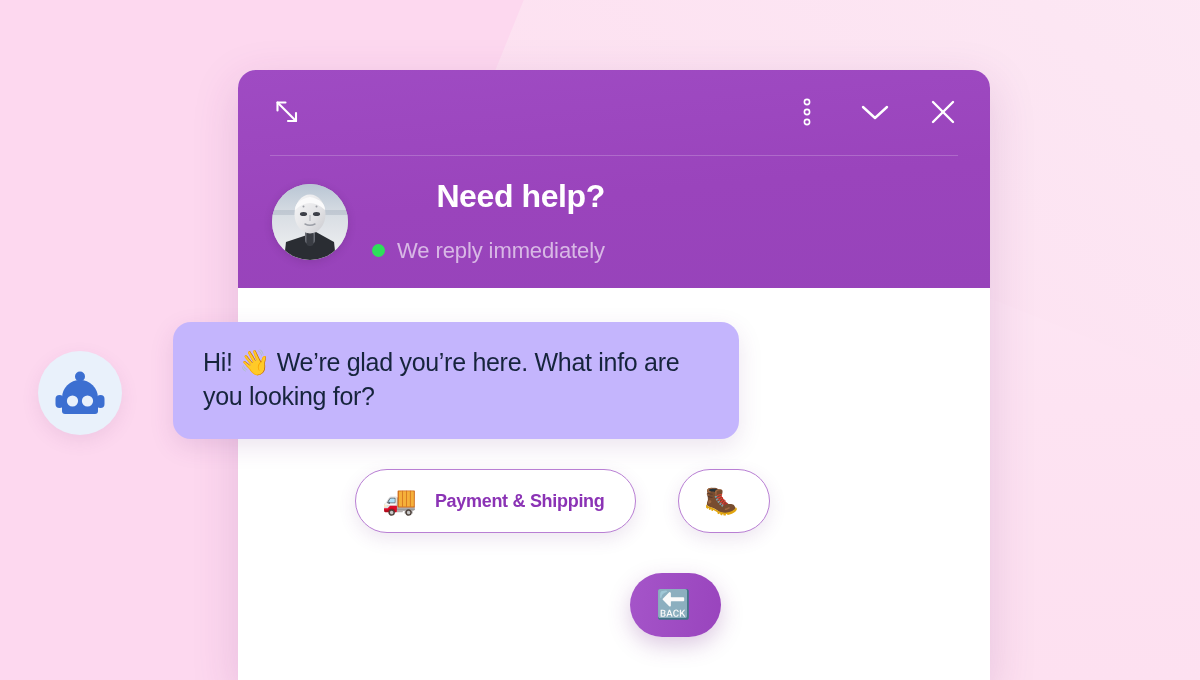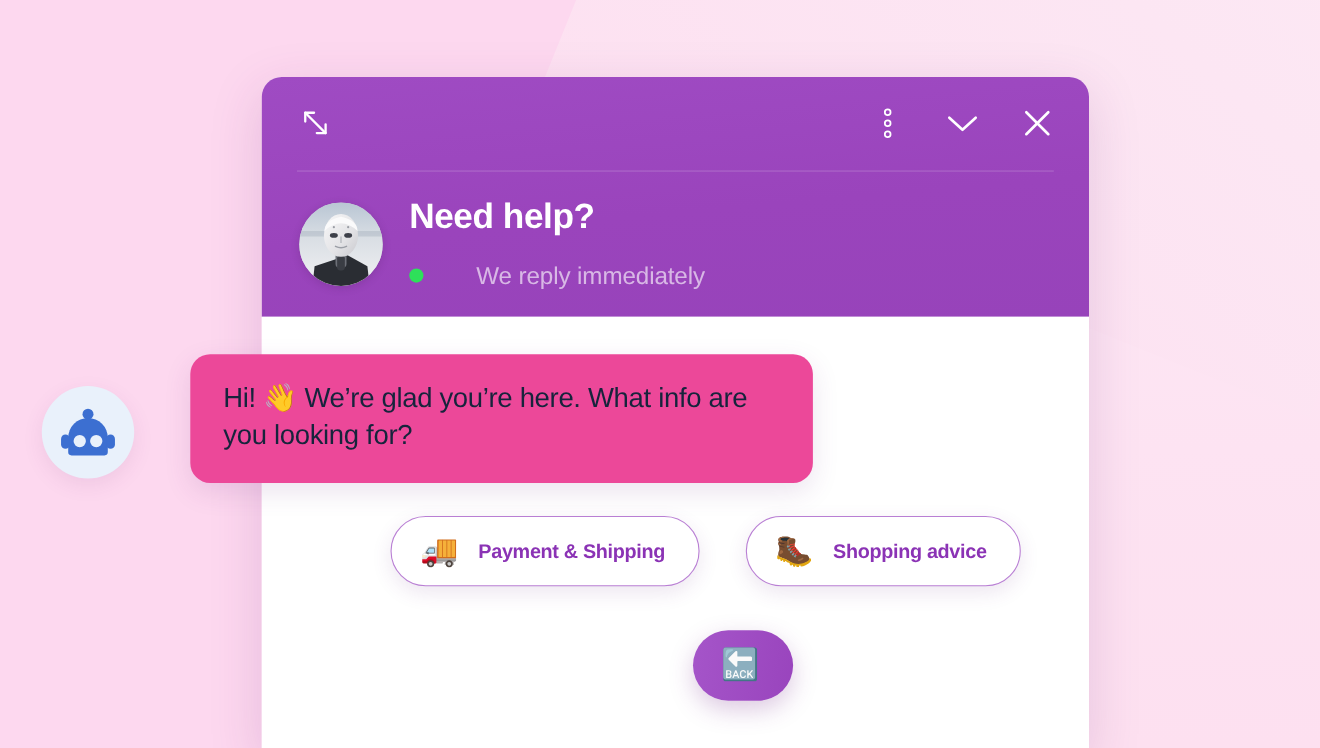--- a/index.html
+++ b/index.html
@@ -128,33 +128,33 @@
     border-radius: 50%;
     overflow: hidden;
     flex: 0 0 auto;
     background: #c9ced6;
     box-shadow: 0 2px 8px rgba(60, 20, 70, 0.18);
   }
   .avatar svg { display: block; }
 
   .identity-text {
     margin-left: 24px;
+    text-align: right;
   }
   .need-help {
     font-size: 32px;
     font-weight: bold;
     color: #ffffff;
     letter-spacing: -0.4px;
     line-height: 1.05;
   }
   .status-row {
     display: flex;
     align-items: center;
     margin-top: 24px;
-    gap: 36px;
   }
   .status-dot {
     width: 13px;
     height: 13px;
     border-radius: 50%;
     background: #2ee05a;
     flex: 0 0 auto;
   }
   .status-text {
     margin-left: 12px;
@@ -169,21 +169,21 @@
     height: 394px;
     background: #ffffff;
   }
 
   .bubble {
     position: absolute;
     left: -65px;
     top: 34px;
     width: 566px;
     box-sizing: border-box;
-    background: #ec4899;
+    background: #c4b5fd;
     border-radius: 18px;
     padding: 23px 30px 26px 30px;
     box-shadow: 0 8px 24px rgba(110, 50, 130, 0.13);
     font-size: 25px;
     line-height: 1.36;
     color: #16243c;
     letter-spacing: -0.3px;
   }
 
   .chip {
@@ -341,21 +341,20 @@
 
       <div class="bubble">Hi! 👋 We’re glad you’re here. What info are you looking for?</div>
 
       <div class="chip-row-1-wrap">
         <button class="chip">
           <span class="chip-emoji">🚚</span>
           <span class="chip-label">Payment &amp; Shipping</span>
         </button>
         <button class="chip">
           <span class="chip-emoji">🥾</span>
-          <span class="chip-label">Shopping advice</span>
         </button>
       </div>
 
       <div class="chip-row-2-wrap">
         <button class="chip primary">
           <span class="chip-emoji">🔙</span>
         </button>
       </div>
 
     </div>

